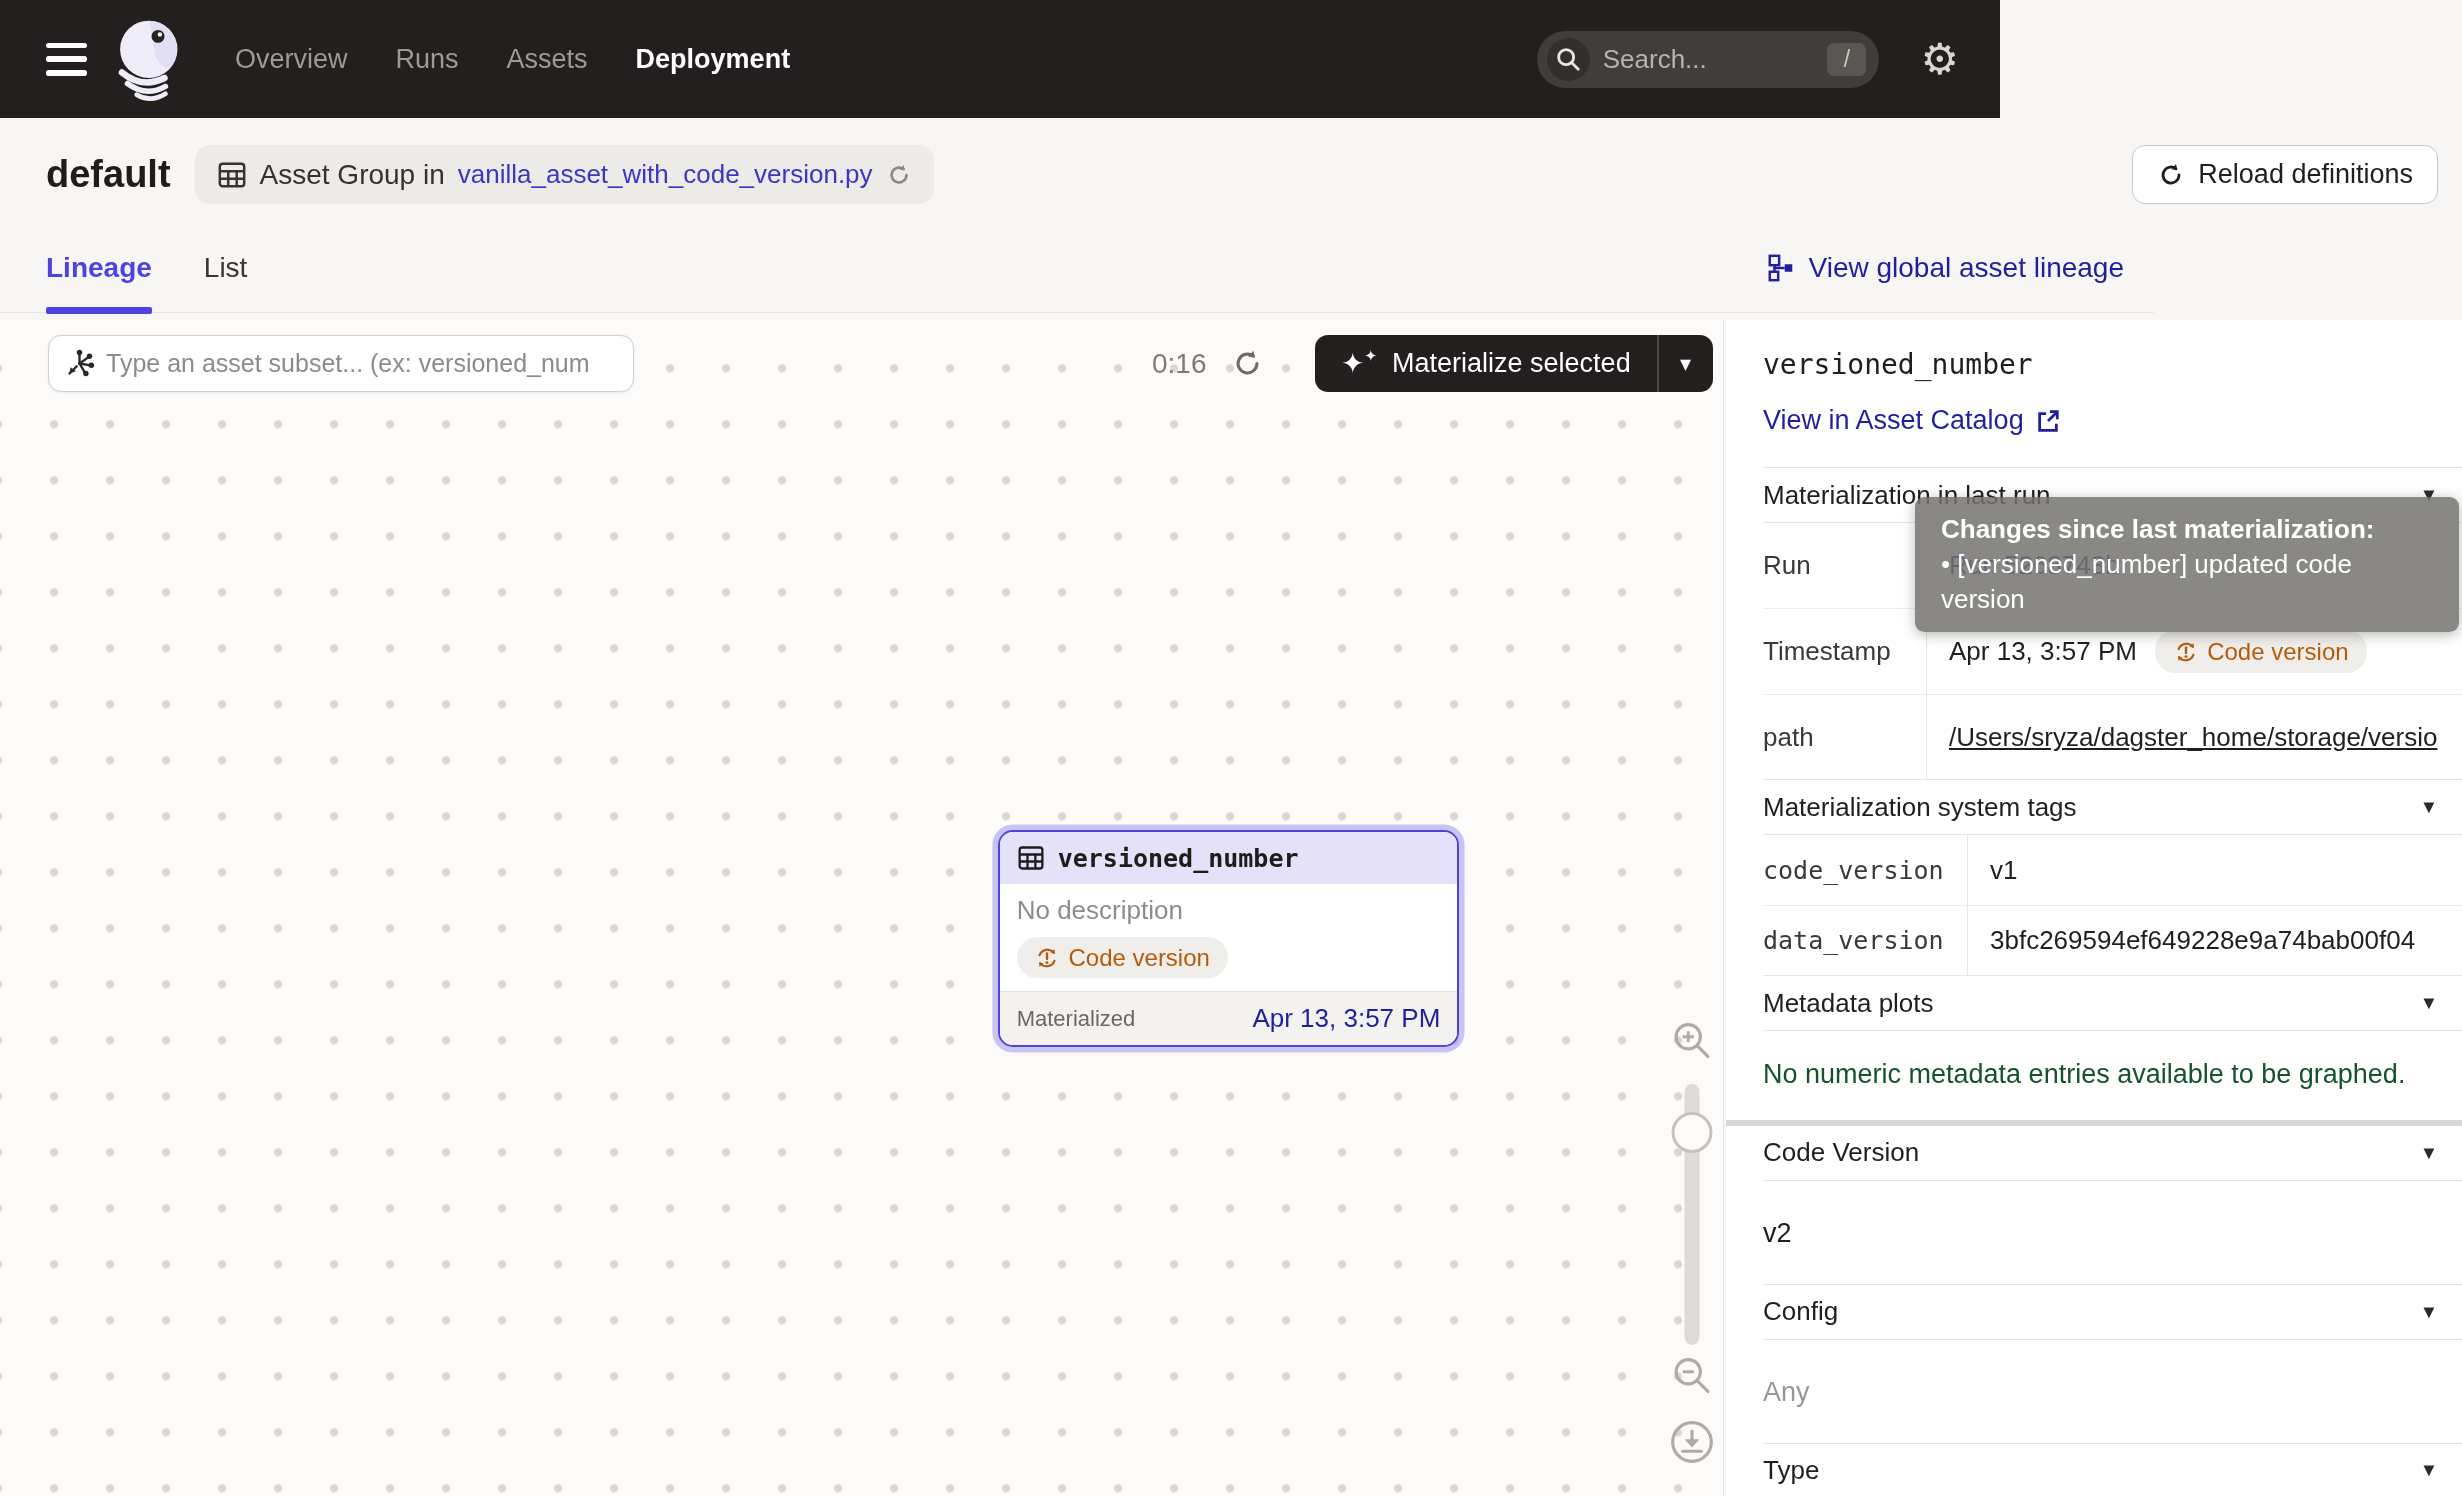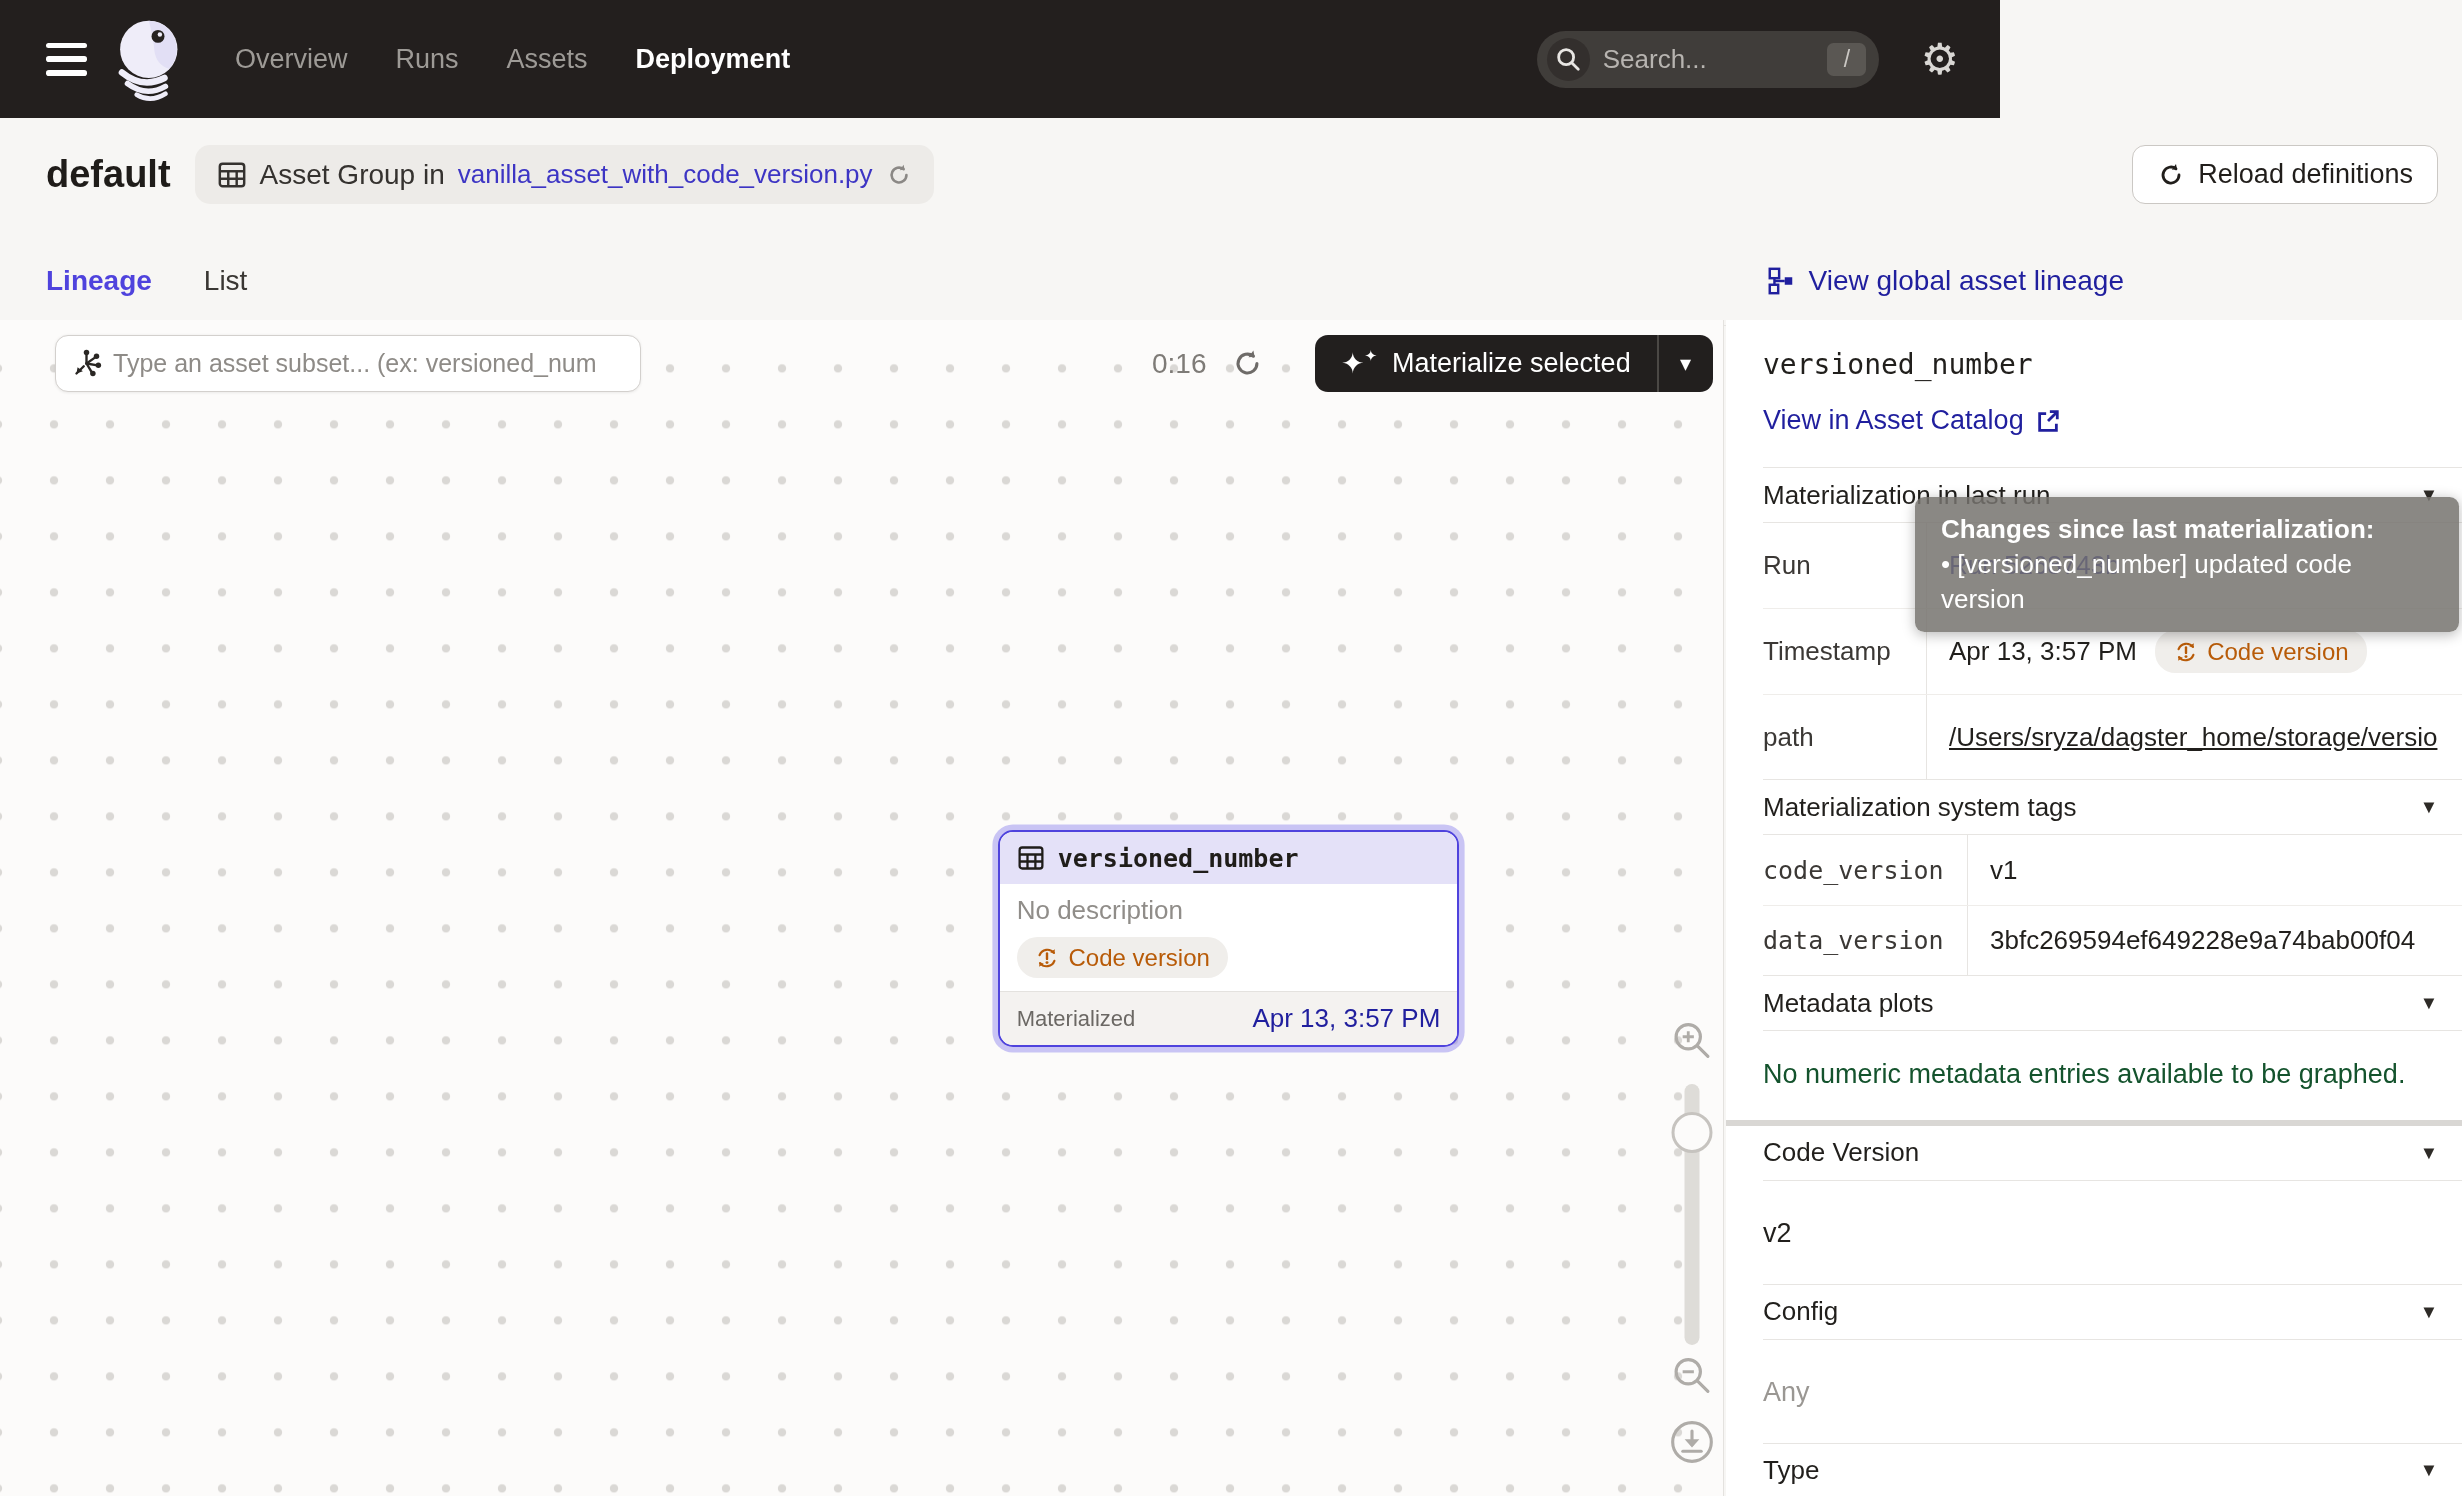--- a/index.html
+++ b/index.html
@@ -24,34 +24,34 @@
 
   
   .pagehead { position:absolute; left:0; top:118px; width:2462px; height:113px; display:flex; align-items:center; }
   .page-title { margin-left:46px; font-size:38px; font-weight:700; color:#1F1C19; }
   .group-pill { margin-left:24px; height:59px; background:#EDEBE8; border-radius:15px; display:flex; align-items:center; padding:0 22px; gap:13px; }
   .group-pill .prefix { font-size:28px; color:#35322F; }
   .group-pill .filelink { font-size:26px; color:#3D35C4; cursor:pointer; }
   .reload-btn { margin-left:auto; margin-right:24px; height:59px; background:#fff; border:1.9px solid #CBC8C4; border-radius:13px; display:flex; align-items:center; padding:0 24px; gap:13px; font-size:27px; color:#211E1B; cursor:pointer; }
 
   
-  .tabsrow { position:absolute; left:0; top:237px; width:2154px; height:89px; border-bottom:1.9px solid #E6E4E1; display:flex; align-items:center; }
+  .tabsrow { position:absolute; left:0; top:224px; width:2154px; height:89px; border-bottom:1.9px solid #E6E4E1; display:flex; align-items:center; }
   .tab { margin-left:46px; font-size:28px; font-weight:600; color:#3A3733; position:relative; height:100%; display:flex; align-items:center; cursor:pointer; }
   .tab.active { color:#4F43DD; }
   .tab.active::after { content:""; position:absolute; left:0; right:0; bottom:-1.9px; height:6.5px; background:#4F43DD; border-radius:1.9px; }
   .tab + .tab { margin-left:52px; font-weight:500; }
   .global-lineage { margin-left:auto; margin-right:30px; display:flex; align-items:center; gap:13px; color:#201F9E; font-size:28px; cursor:pointer; }
 
   
   .graph { position:absolute; left:0; top:320px; width:1724px; height:1177px;
     background-color:#FCFBFA;
     background-image:radial-gradient(circle, #DAD8D5 3.7px, transparent 4.6px);
     background-size:56px 56px; background-position:26px 20.4px;
     border-right:1.9px solid #E4E2DF; }
-  .subset-input { position:absolute; left:55px; top:15px; width:586px; height:57px; background:#fff; border:1.9px solid #D3D0CD; border-radius:13px; display:flex; align-items:center; padding:0 15px; box-shadow:0 0.9px 2.8px rgba(0,0,0,.07); }
+  .subset-input { position:absolute; left:48px; top:15px; width:586px; height:57px; background:#fff; border:1.9px solid #D3D0CD; border-radius:13px; display:flex; align-items:center; padding:0 15px; box-shadow:0 0.9px 2.8px rgba(0,0,0,.07); }
   .subset-input input { border:none; outline:none; flex:1; margin-left:11px; font-size:25px; color:#211E1B; font-family:"Liberation Sans",sans-serif; background:transparent; }
   .subset-input input::placeholder { color:#8E8B87; }
   .timerbox { position:absolute; left:1152px; top:15px; height:57px; display:flex; align-items:center; gap:24px; }
   .timer-text { font-size:28px; color:#7E7B77; }
   .mat-btn { position:absolute; left:1315px; top:15px; height:57px; background:#221F1E; border-radius:13px; display:flex; align-items:center; cursor:pointer; }
   .mat-main { display:flex; align-items:center; gap:15px; padding:0 26px; color:#fff; font-size:27px; font-weight:500; }
   .sparkle { color:#fff; font-size:28px; }
   .mat-divider { width:1.9px; height:57px; background:#4B4845; }
   .mat-caret { width:54px; text-align:center; color:#fff; font-size:22px; cursor:pointer; }
 

